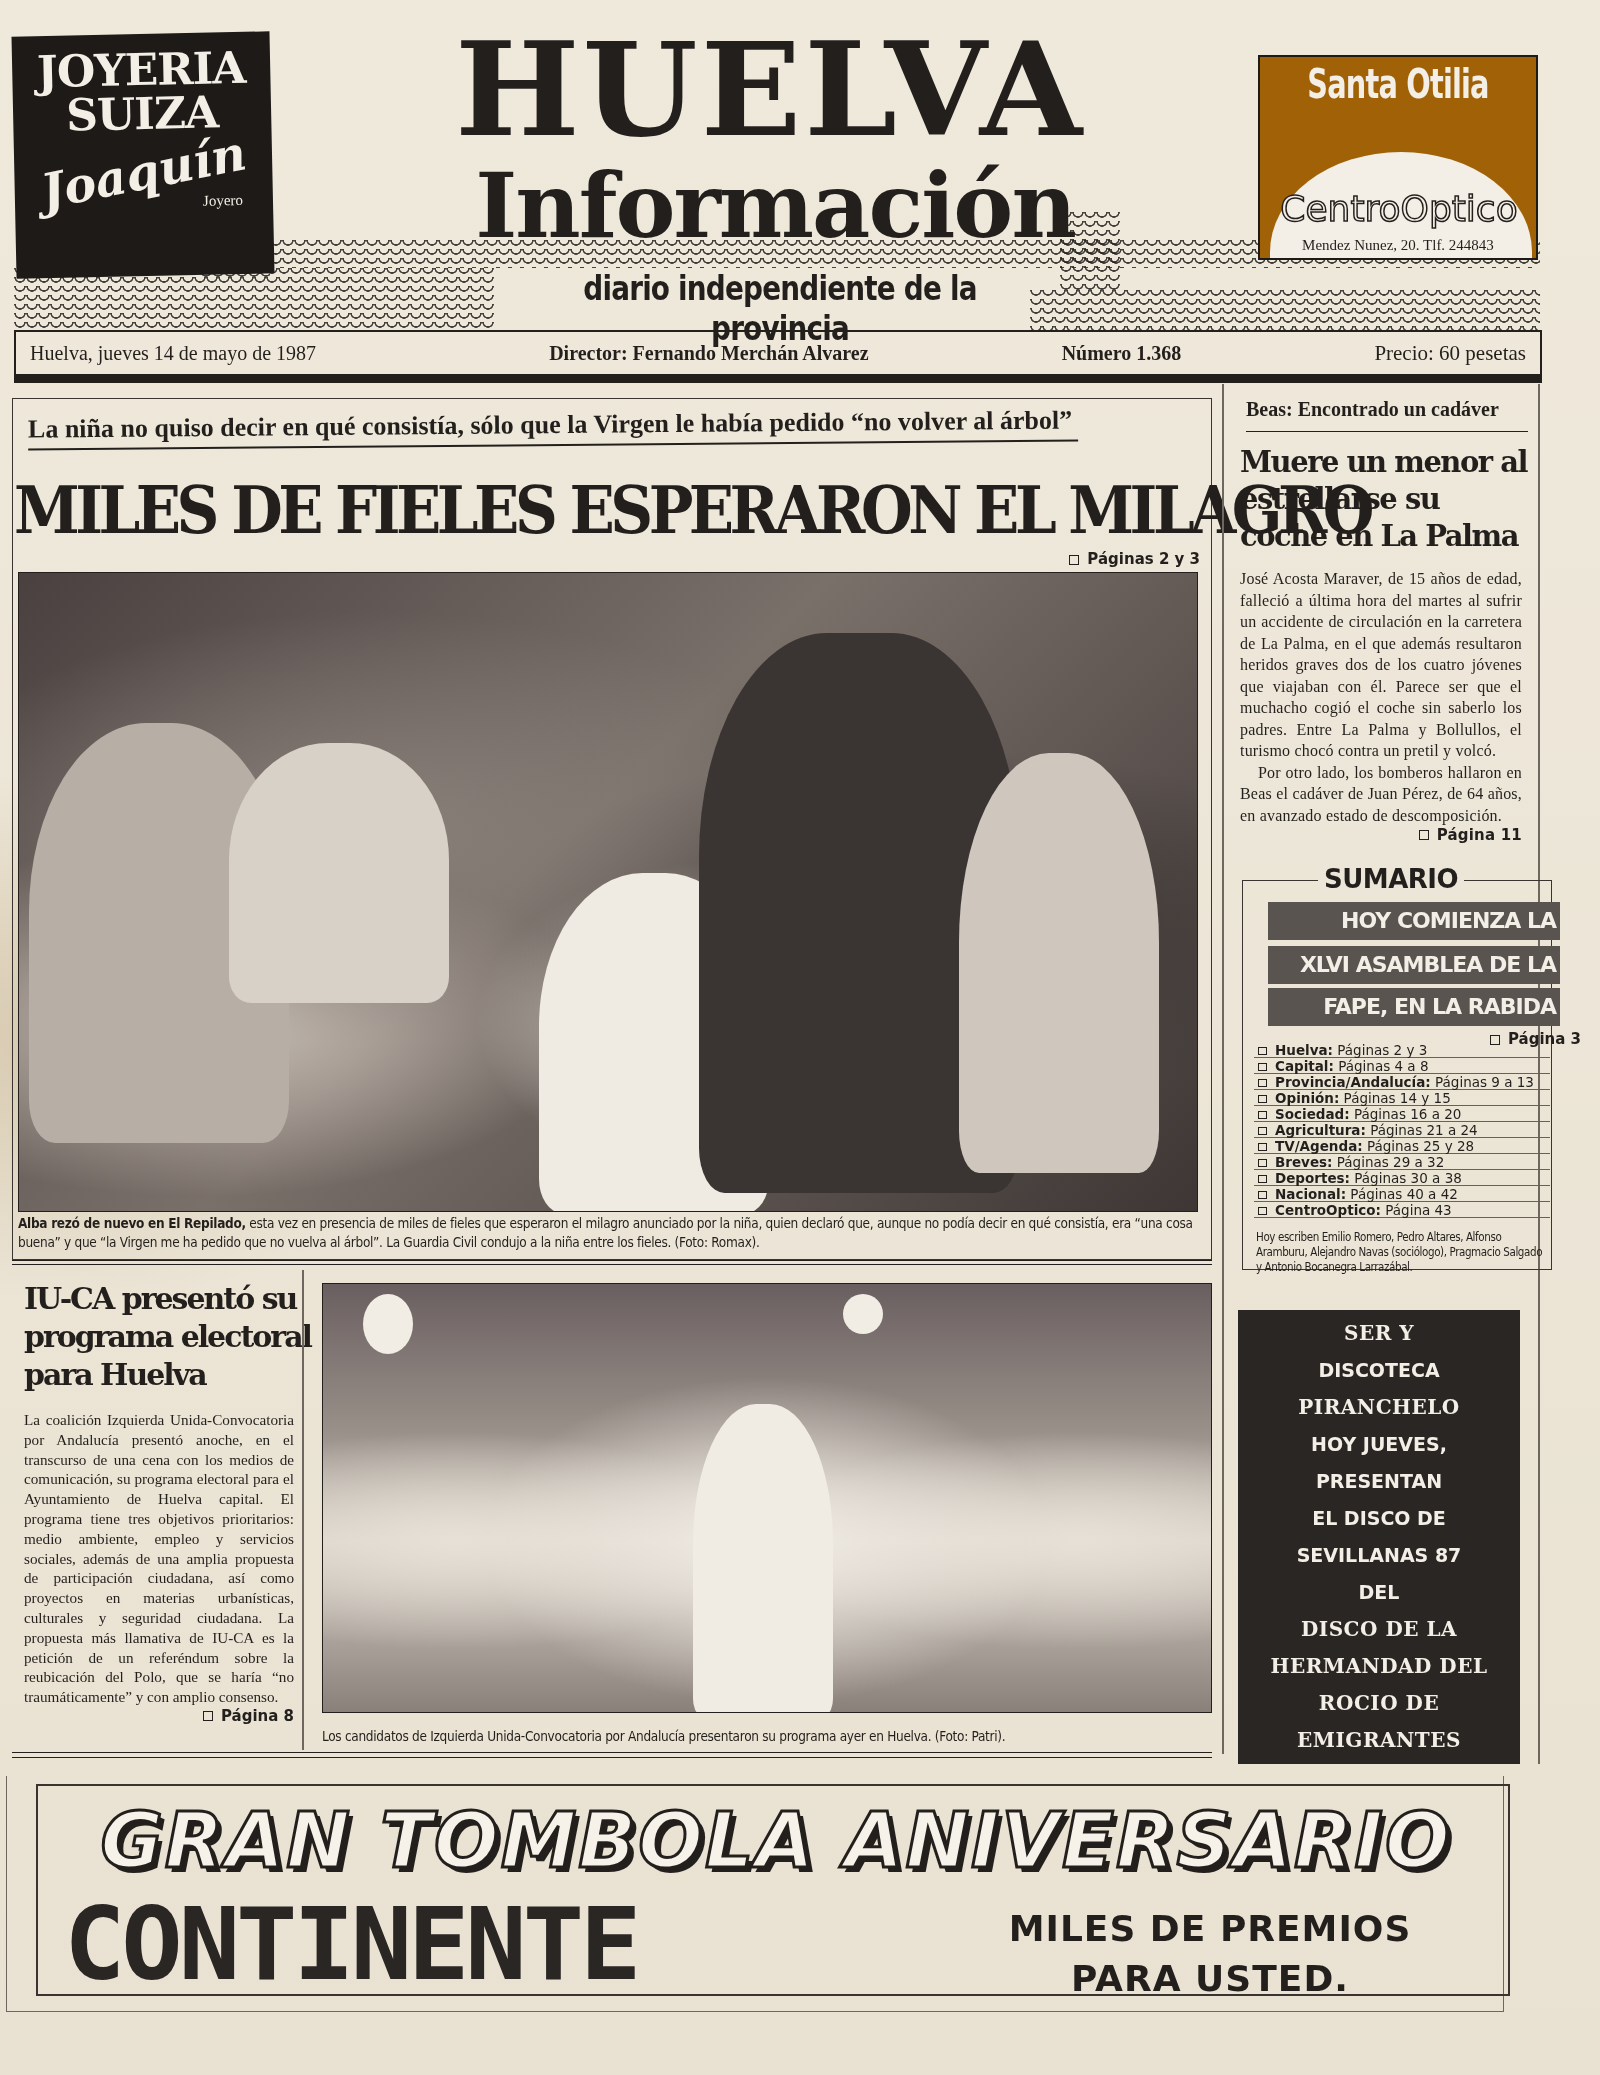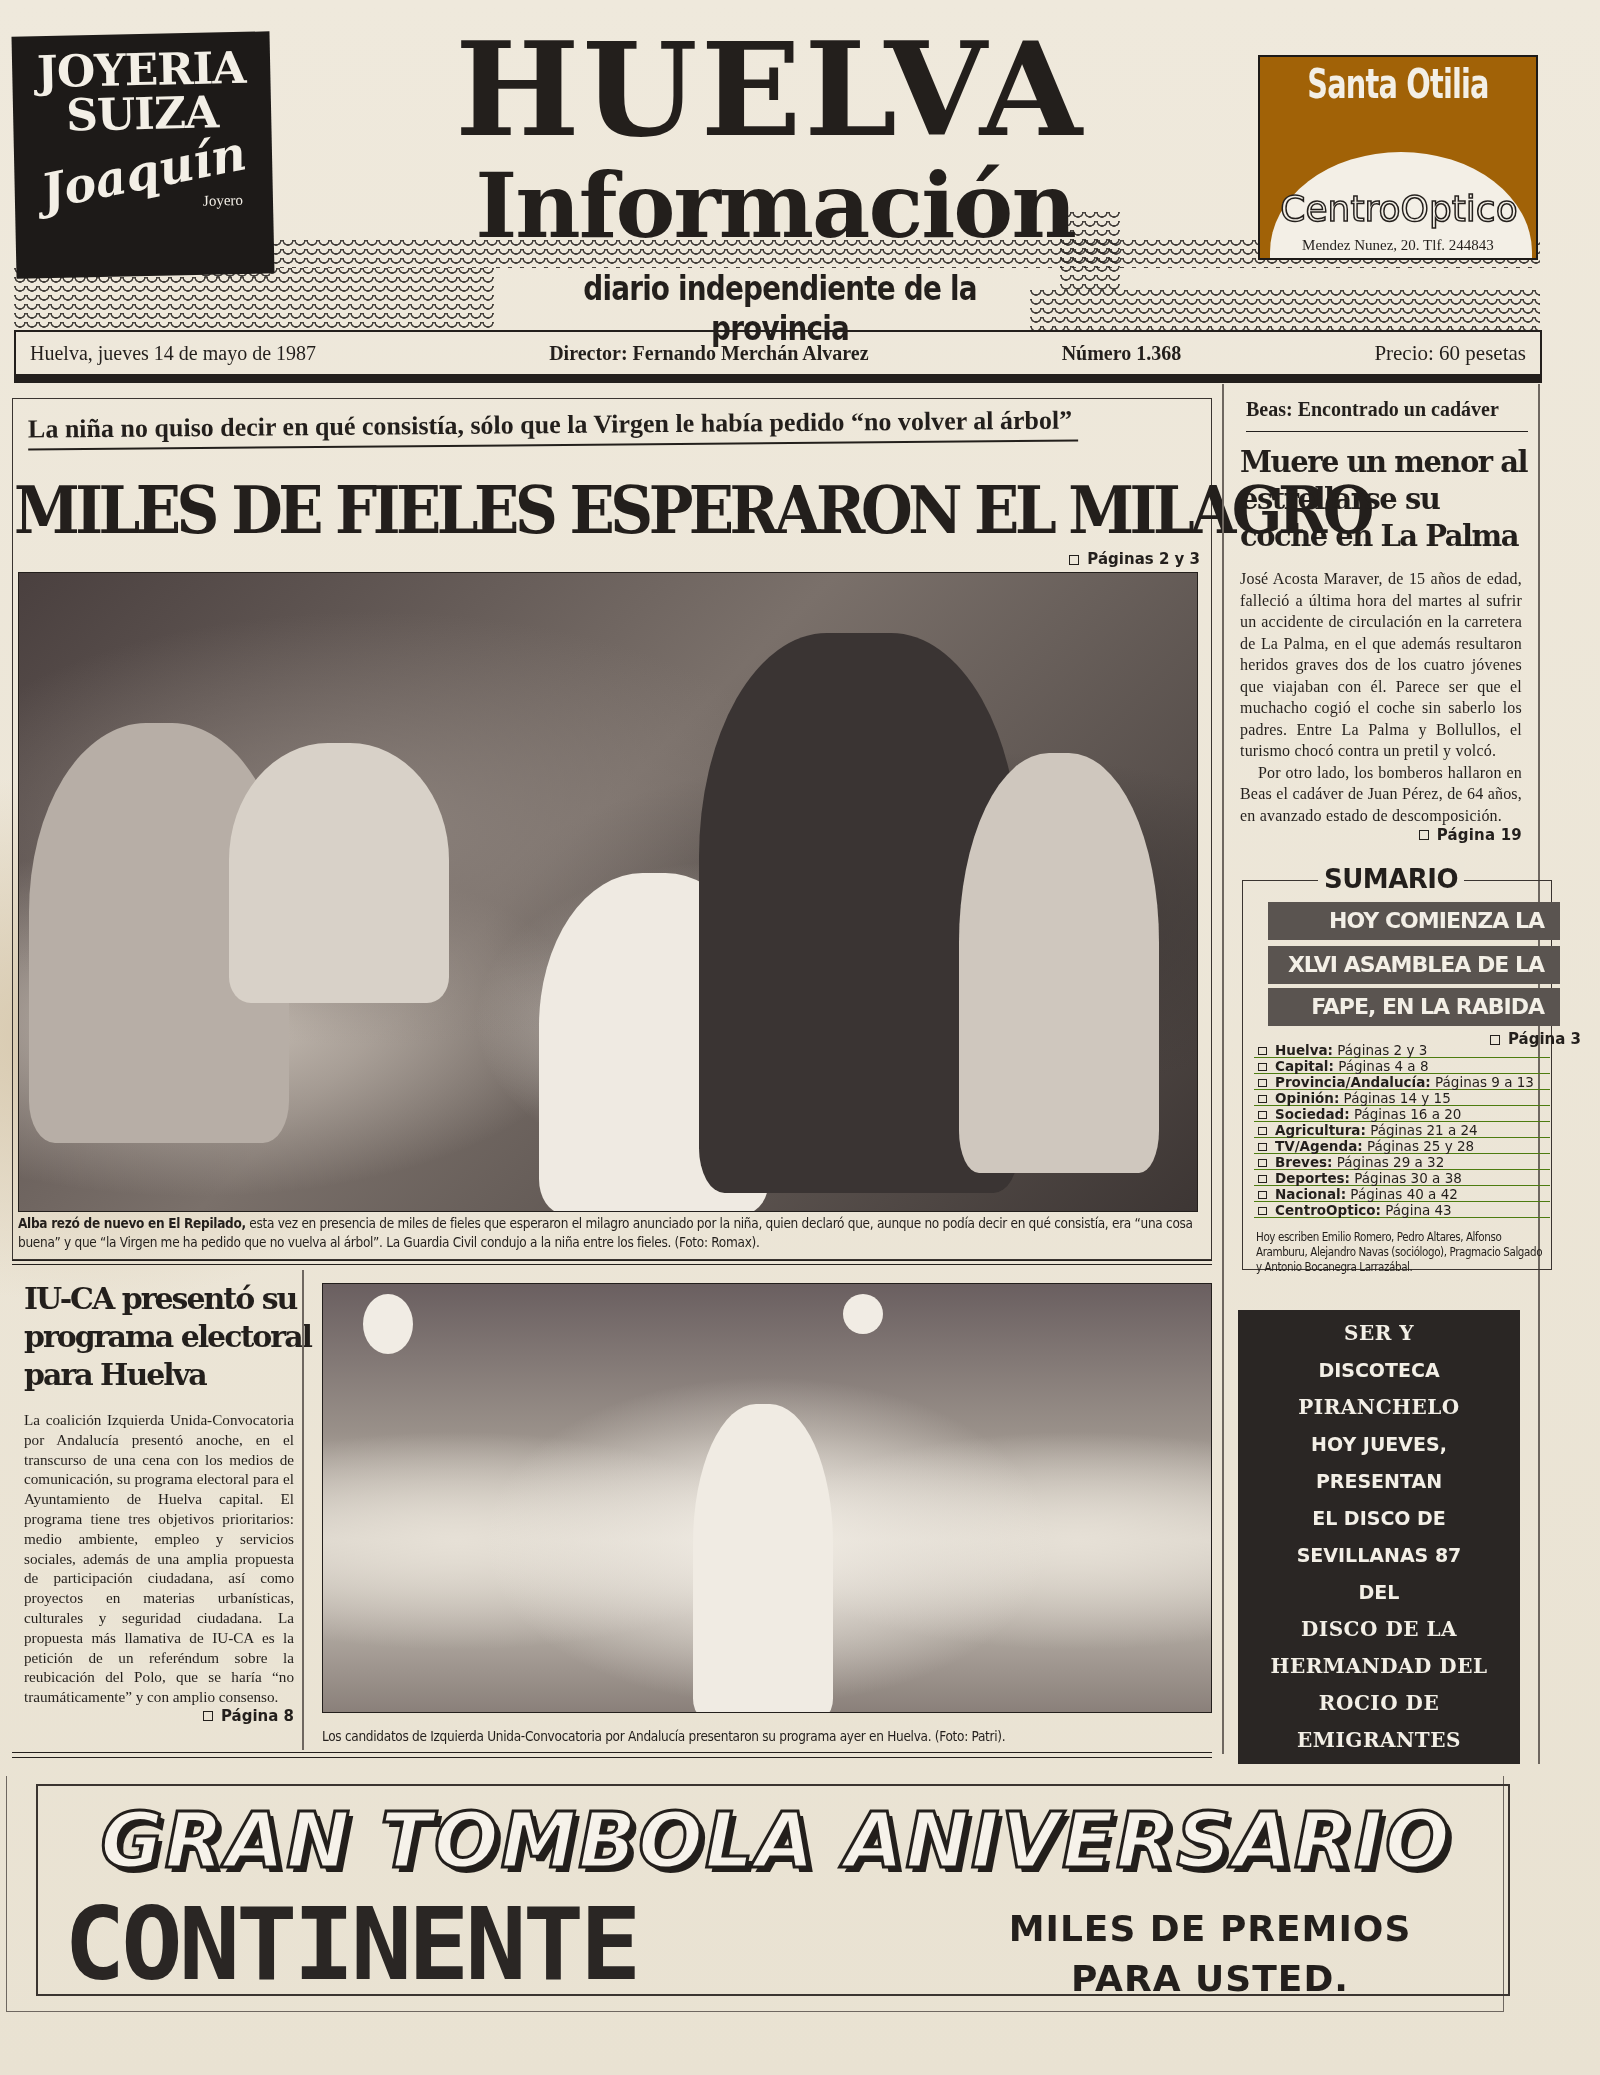--- a/index.html
+++ b/index.html
@@ -118,21 +118,21 @@
     .side-head { left: 1240px; top: 444px; width: 290px; font: 900 29px/37px "DejaVu Serif", serif; letter-spacing: -1.5px; }
     .side-body { left: 1240px; top: 568px; width: 282px; font: 16px/21.5px "Liberation Serif", serif; text-align: justify; letter-spacing: 0.2px; }
     .side-body p { text-indent: 0; }
     .side-body p + p { text-indent: 18px; }
     .side-body .pref { float: right; font: 700 15px "DejaVu Sans", sans-serif; }
 
     .sumario-box { left: 1242px; top: 880px; width: 310px; height: 390px; border: 1.5px solid #3a3430; }
     .sumario-title { left: 1318px; top: 862px; background: #ece6d8; padding: 0 6px; font: 700 26px/34px "DejaVu Sans", sans-serif; letter-spacing: -0.5px; }
     .sum-band {
       left: 1268px; width: 292px; height: 38px; background: #5a5450; color: #f3efe6;
-      font: 700 22px/38px "DejaVu Sans", sans-serif; letter-spacing: -1px; text-align: right; padding-right: 16px;
+      font: 700 22px/38px "DejaVu Sans", sans-serif; letter-spacing: -1px; text-align: right; padding-right: 4px;
       white-space: nowrap;
     }
     .sb1 { top: 902px; } .sb2 { top: 946px; } .sb3 { top: 988px; }
     .sum-pref { left: 1450px; top: 1030px; padding-left: 40px; }
     .sum-list { left: 1254px; top: 1042px; width: 296px; font: 13.5px/16px "DejaVu Sans", sans-serif; }
     .sum-list li { list-style: none; border-bottom: 1px solid #4d7c0f; padding-left: 4px; height: 16px; white-space: nowrap; }
     .sum-list li .bx { display: inline-block; width: 9px; height: 8px; border: 1.2px solid #231f1c; margin-right: 8px; vertical-align: middle; }
     .sum-list li b { font-weight: 700; }
     .sum-writers { left: 1256px; top: 1222px; width: 292px; font: 11.5px/15px "DejaVu Sans Condensed", "DejaVu Sans", sans-serif; letter-spacing: -0.4px; margin-top: 8px; }
 
@@ -232,21 +232,21 @@
 </div>
 <div class="abs rule-double"></div>
 
 <div class="abs right-col-border"></div>
 <div class="abs right-col-border2"></div>
 <div class="abs side-kicker">Beas: Encontrado un cadáver</div>
 <div class="abs side-head">Muere un menor al estrellarse su coche en La Palma</div>
 <div class="abs side-body">
   <p>José Acosta Maraver, de 15 años de edad, falleció a última hora del martes al sufrir un accidente de circulación en la carretera de La Palma, en el que además resultaron heridos graves dos de los cuatro jóvenes que viajaban con él. Parece ser que el muchacho cogió el coche sin saberlo los padres. Entre La Palma y Bollullos, el turismo chocó contra un pretil y volcó.</p>
   <p><span>Por otro lado, los bomberos hallaron en Beas el cadáver de Juan Pérez, de 64 años, en avanzado estado de descomposición.</span>
-    <span class="pref"><span class="box" style="display:inline-block;width:10px;height:10px;border:1.5px solid #231f1c;margin-right:8px;"></span><span>Página 19</span></span>
+    <span class="pref"><span class="box" style="display:inline-block;width:10px;height:10px;border:1.5px solid #231f1c;margin-right:8px;"></span><span>Página 11</span></span>
   </p>
 </div>
 
 <div class="abs sumario-box"></div>
 <div class="abs sumario-title">SUMARIO</div>
 <div class="abs sum-band sb1">HOY COMIENZA LA</div>
 <div class="abs sum-band sb2">XLVI ASAMBLEA DE LA</div>
 <div class="abs sum-band sb3">FAPE, EN LA RABIDA</div>
 <div class="abs pages-ref sum-pref">
   <span class="box"></span><span>Página 3</span>

